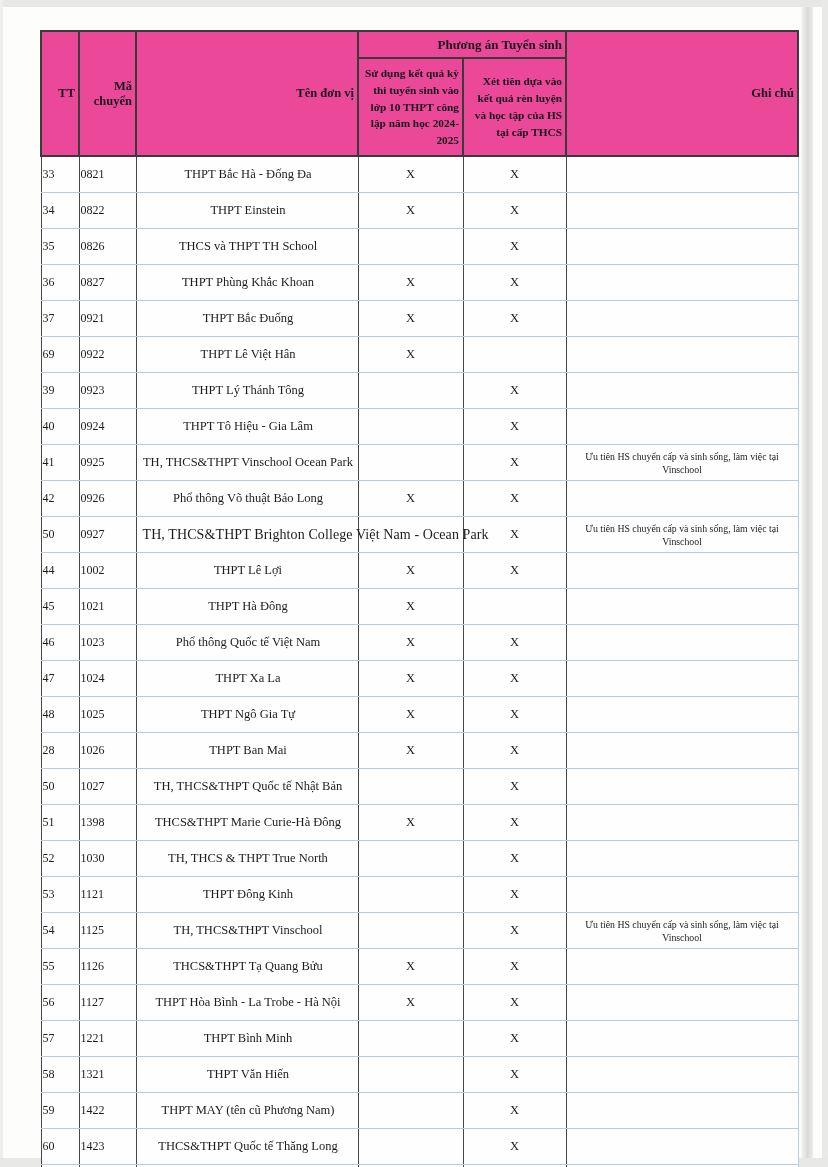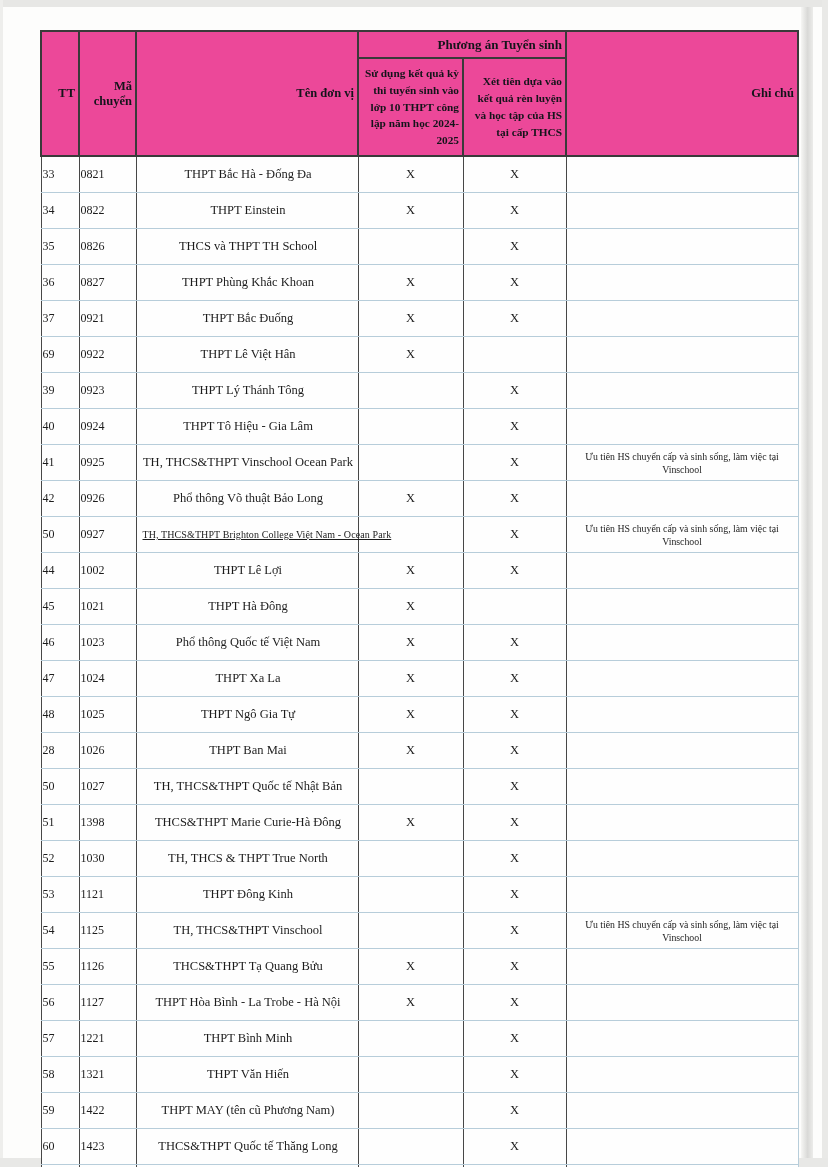--- a/index.html
+++ b/index.html
@@ -43,21 +43,21 @@
   tbody td {
     border-left: 1.5px solid #474747;
     border-bottom: 1.2px solid #b7cdda;
     height: 27px;
     vertical-align: middle;
     background: #fefefe;
   }
   tbody td.c-note { border-right: 1.2px solid #b7cdda; }
   td.c-num  { text-align: left; font-size: 12px; }
   td.c-name { text-align: center; padding: 0 4px 0 6px; font-size: 12.5px; margin-left: 24px; }
-  td.c-name.small-name { font-size: 10px; white-space: nowrap; letter-spacing: 0.1px; text-decoration: underline; }
+  td.c-name.small-name { font-size: 14px; white-space: nowrap; letter-spacing: 0.1px; }
   td.c-mark { text-align: center; font-size: 12.5px; }
   td.c-note { text-align: center; font-size: 9.8px; line-height: 13px; padding: 4px 8px; }
 </style>
 </head>
 <body>
 
 <div class="edge edge-top"></div>
 <div class="edge edge-left"></div>
 <div class="edge edge-right-shadow"></div>
 <div class="edge edge-right-outer"></div>

